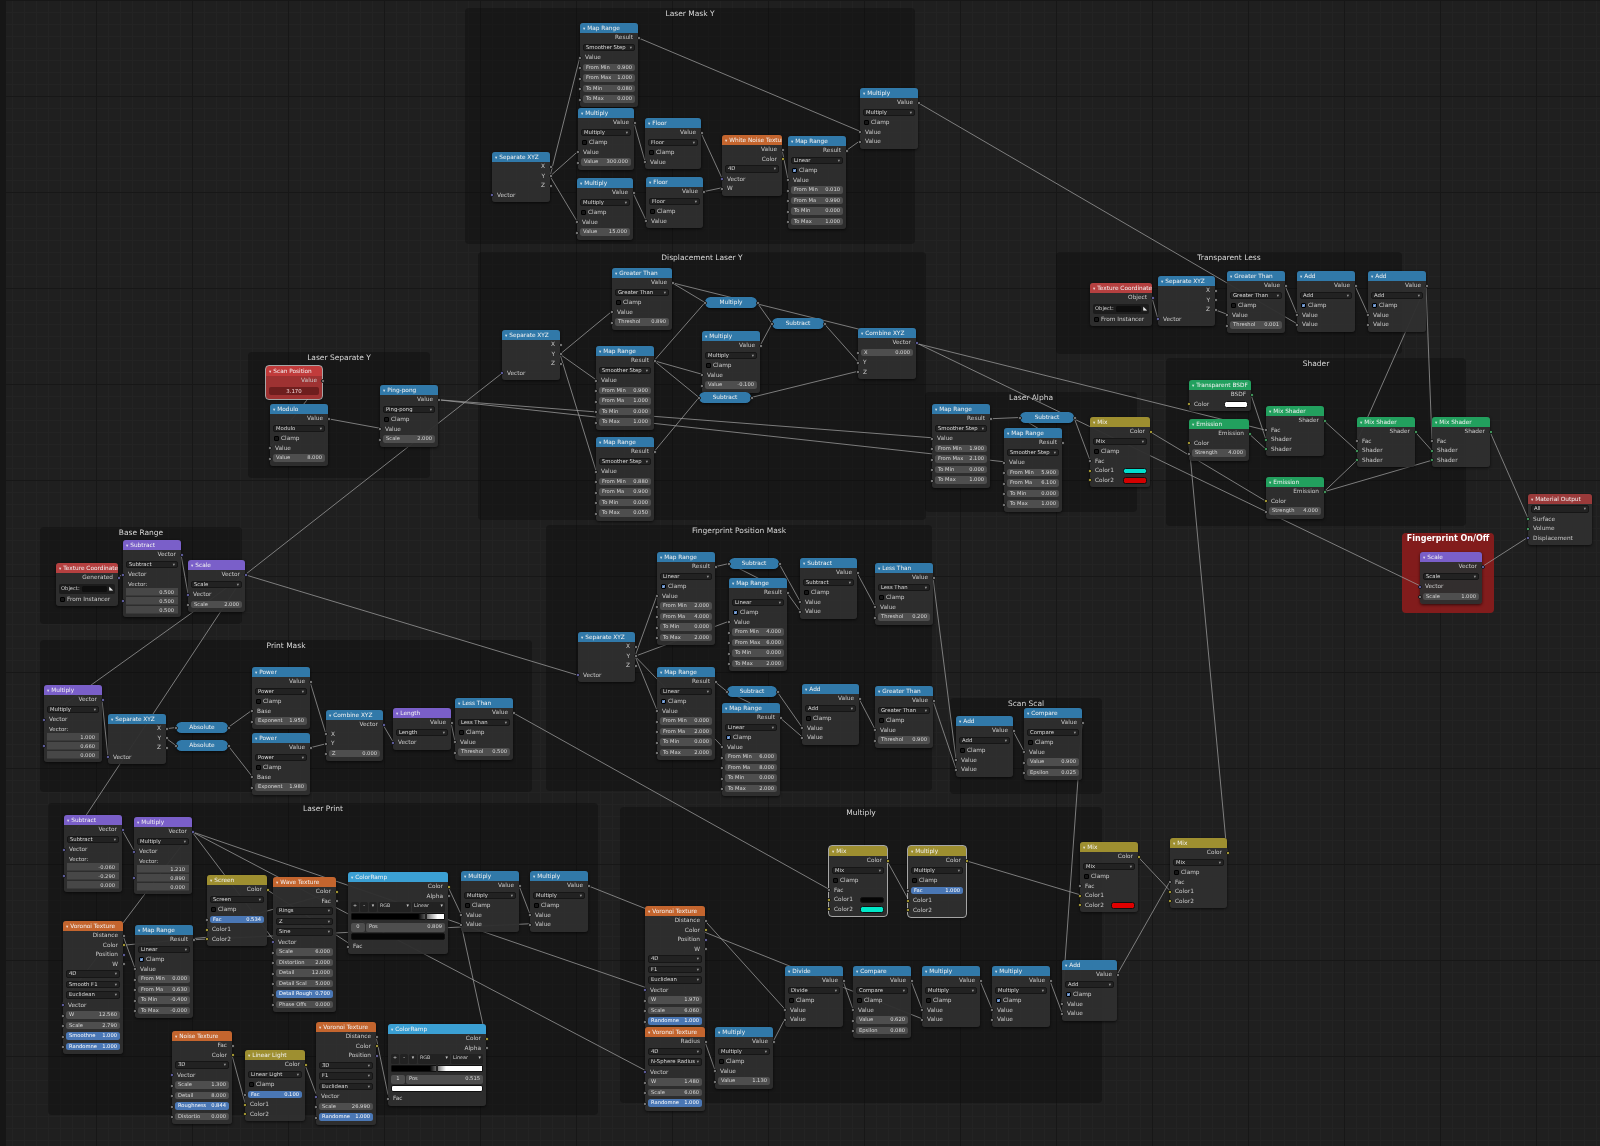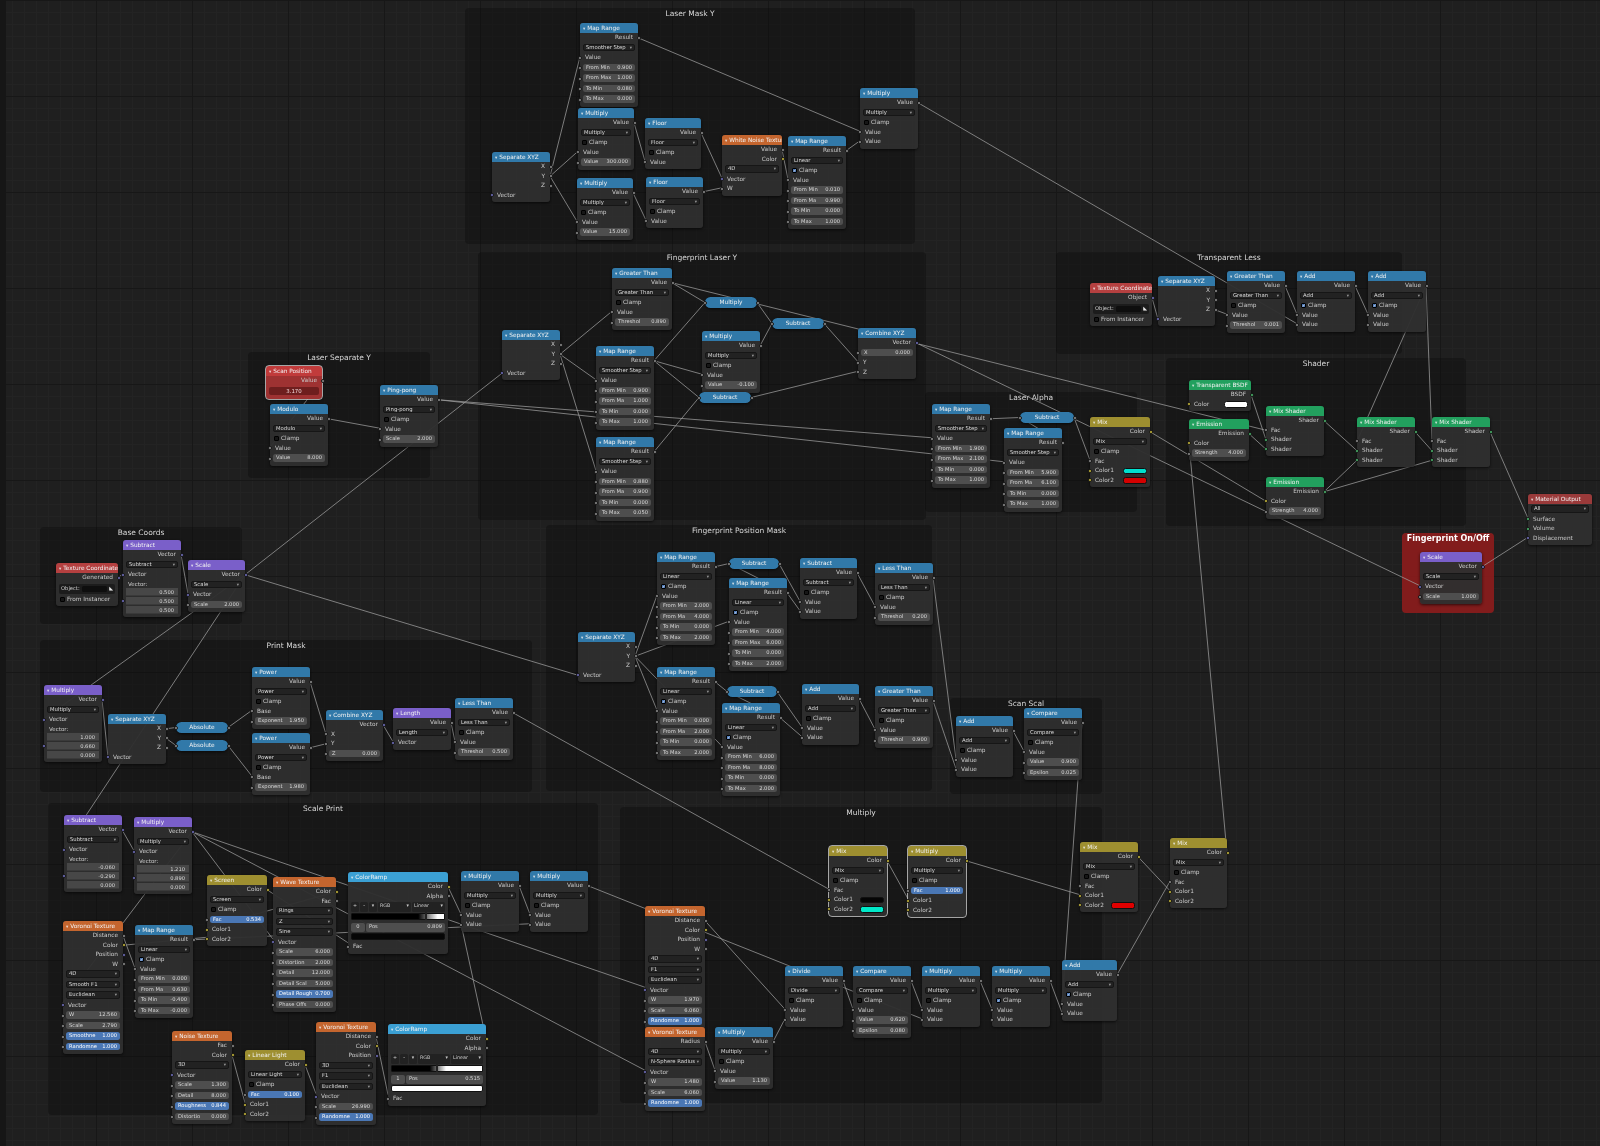--- a/index.html
+++ b/index.html
@@ -59,48 +59,48 @@
 </head>
 <body>
 
 <div id="canvas">
   <div id="edge"></div>
   <div id="frames">
       <div class="frame" style="left: 465px; top: 8px; width: 450px; height: 236px;">
         <div class="flabel">Laser Mask Y</div>
       </div>
       <div class="frame" style="left: 478px; top: 252px; width: 448px; height: 268px;">
-        <div class="flabel">Fingerprint Laser Y</div>
+        <div class="flabel">Displacement Laser Y</div>
       </div>
       <div class="frame" style="left: 248px; top: 352px; width: 182px; height: 126px;">
         <div class="flabel">Laser Separate Y</div>
       </div>
       <div class="frame" style="left: 1056px; top: 252px; width: 346px; height: 102px;">
         <div class="flabel">Transparent Less</div>
       </div>
       <div class="frame" style="left: 1166px; top: 358px; width: 300px; height: 168px;">
         <div class="flabel">Shader</div>
       </div>
       <div class="frame" style="left: 925px; top: 392px; width: 212px; height: 120px;">
         <div class="flabel">Laser Alpha</div>
       </div>
       <div class="frame" style="left: 40px; top: 527px; width: 202px; height: 97px;">
-        <div class="flabel">Base Coords</div>
+        <div class="flabel">Base Range</div>
       </div>
       <div class="frame" style="left: 40px; top: 640px; width: 492px; height: 152px;">
         <div class="flabel">Print Mask</div>
       </div>
       <div class="frame" style="left: 546px; top: 525px; width: 386px; height: 266px;">
         <div class="flabel">Fingerprint Position Mask</div>
       </div>
       <div class="frame" style="left: 950px; top: 698px; width: 152px; height: 96px;">
         <div class="flabel">Scan Scal</div>
       </div>
       <div class="frame" style="left: 48px; top: 803px; width: 550px; height: 312px;">
-        <div class="flabel">Scale Print</div>
+        <div class="flabel">Laser Print</div>
       </div>
       <div class="frame" style="left: 620px; top: 807px; width: 482px; height: 296px;">
         <div class="flabel">Multiply</div>
       </div>
       <div class="frame red" style="left: 1402px; top: 533px; width: 92px; height: 80px;">
         <div class="flabel">Fingerprint On/Off</div>
       </div>
     </div>
   <svg id="wires" width="1600" height="1146">
       <line x1="550" y1="176.25" x2="580" y2="56.75" stroke="#9e9e9e" stroke-width="1" opacity="0.75"></line>

